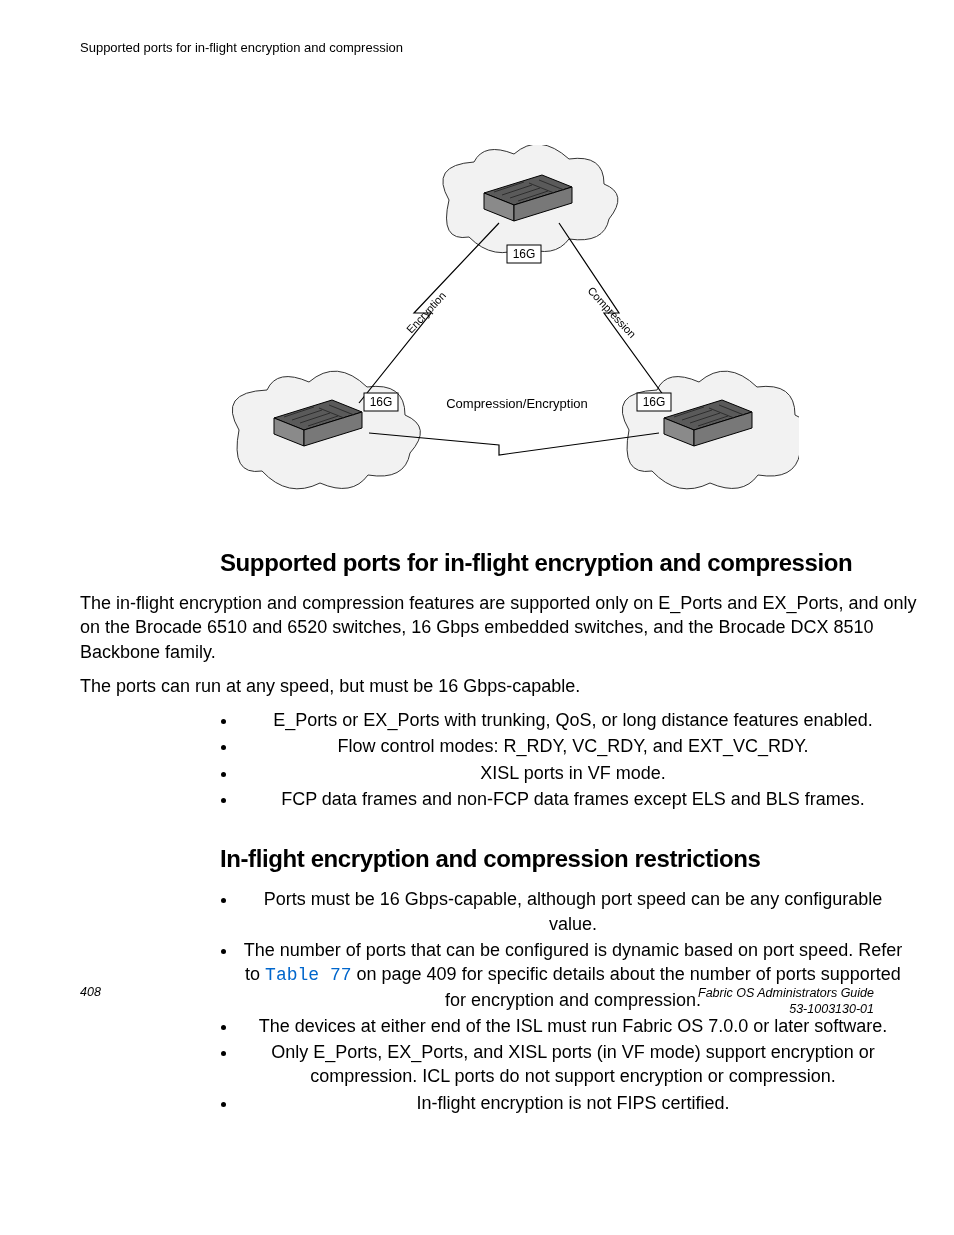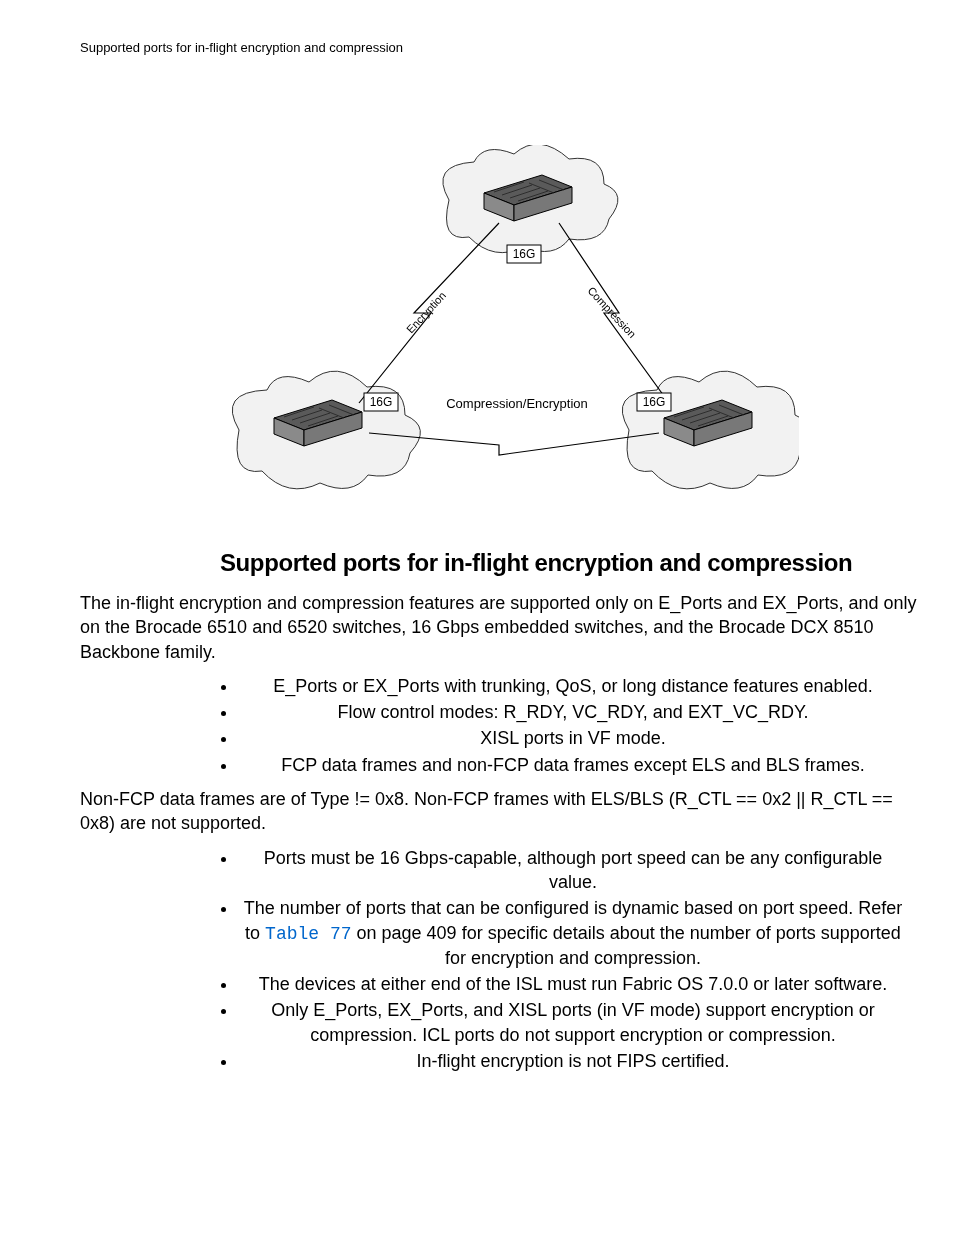--- a/index.html
+++ b/index.html
@@ -156,35 +156,43 @@
       <text x="230" y="170" transform="rotate(-47 230 170)" text-anchor="middle">Encryption</text>
       <text x="410" y="170" transform="rotate(47 410 170)" text-anchor="middle">Compression</text>
       <rect x="232" y="250" width="172" height="18" fill="#fff"></rect>
       <text x="318" y="263" text-anchor="middle" font-size="13">Compression/Encryption</text>
     </g>
   </svg>
 
   <h2 class="section">Supported ports for in-flight encryption and compression</h2>
 
   <p class="body">The in-flight encryption and compression features are supported only on E_Ports and EX_Ports, and only on the Brocade 6510 and 6520 switches, 16 Gbps embedded switches, and the Brocade DCX 8510 Backbone family.</p>
+  <p class="body">The ports can run at any speed, but must be 16 Gbps-capable.</p>
 
   <ul class="body-list">
     <li>E_Ports or EX_Ports with trunking, QoS, or long distance features enabled.</li>
     <li>Flow control modes: R_RDY, VC_RDY, and EXT_VC_RDY.</li>
     <li>XISL ports in VF mode.</li>
     <li>FCP data frames and non-FCP data frames except ELS and BLS frames.</li>
   </ul>
 
-  <p class="body">Non-FCP data frames are of Type != 0x8. Non-FCP frames with ELS/BLS (R_CTL == 0x2 || R_CTL == 0x8) are not supported.</p>
 
+  <h2 class="section">In-flight encryption and compression restrictions</h2>
 
   <ul class="body-list">
     <li>Ports must be 16 Gbps-capable, although port speed can be any configurable value.</li>
     <li>
       <span>The number of ports that can be configured is dynamic based on port speed. Refer to </span><a href="#" class="xref">Table 77</a><span> on page 409 for specific details about the number of ports supported for encryption and compression.</span>
     </li>
     <li>The devices at either end of the ISL must run Fabric OS 7.0.0 or later software.</li>
     <li>Only E_Ports, EX_Ports, and XISL ports (in VF mode) support encryption or compression. ICL ports do not support encryption or compression.</li>
     <li>In-flight encryption is not FIPS certified.</li>
   </ul>
 
+  <div class="footer">
+    <div class="pnum">408</div>
+    <div class="ftitle">
+      <span>Fabric OS Administrators Guide</span><br>
+      <span>53-1003130-01</span>
+    </div>
+  </div>
 
 </div>
 
 </body></html>

